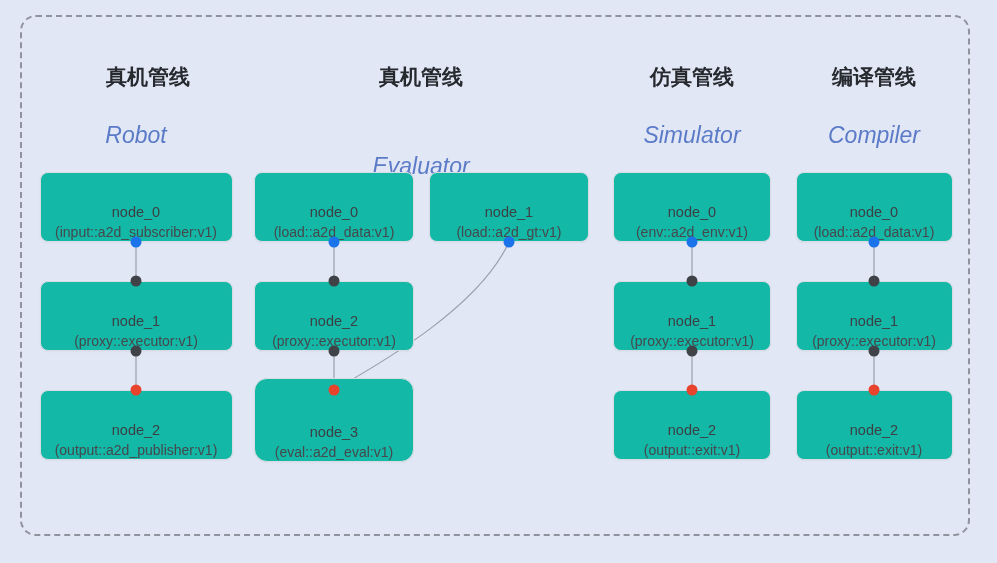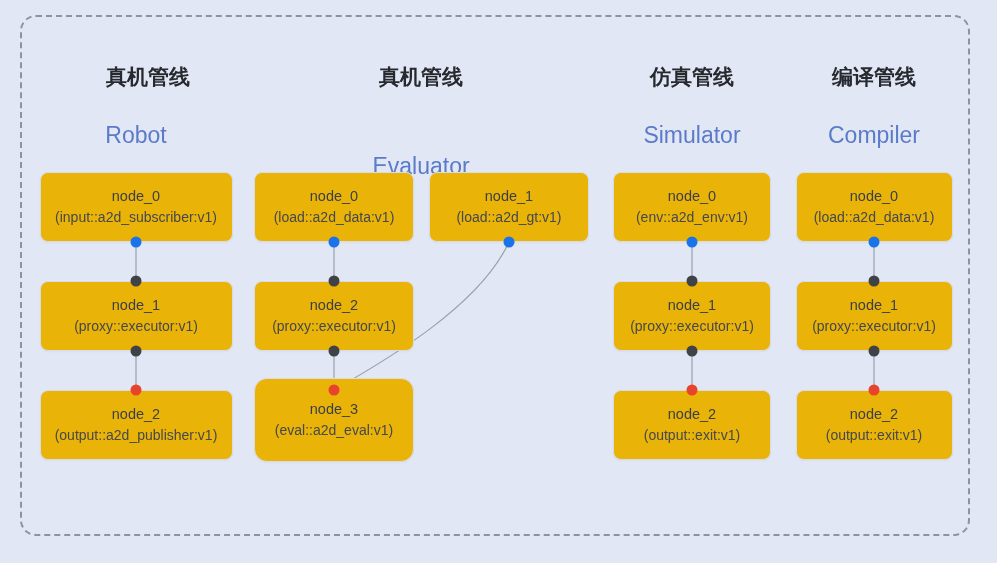--- a/index.html
+++ b/index.html
@@ -37,31 +37,32 @@
     z-index: 2;
   }
   .title-en {
     position: absolute;
     transform: translateX(-50%);
     font-size: 23px;
     font-weight: 400;
     color: #5b7bc8;
     white-space: nowrap;
     z-index: 2;
+    font-style: italic;
   }
   .node-box {
     position: absolute;
     box-sizing: border-box;
-    background: #eab308;
+    background: #14b8a6;
     border: 1px solid #d9dce3;
     border-radius: 8px;
     display: flex;
     flex-direction: column;
     align-items: center;
-    justify-content: center;
+    justify-content: flex-end;
     gap: 3px;
     z-index: 2;
     box-shadow: 0 1px 2px rgba(60,70,100,0.05);
   }
   .node-name {
     font-size: 14.5px;
     color: #3c4045;
     line-height: 1.2;
     white-space: nowrap;
   }

